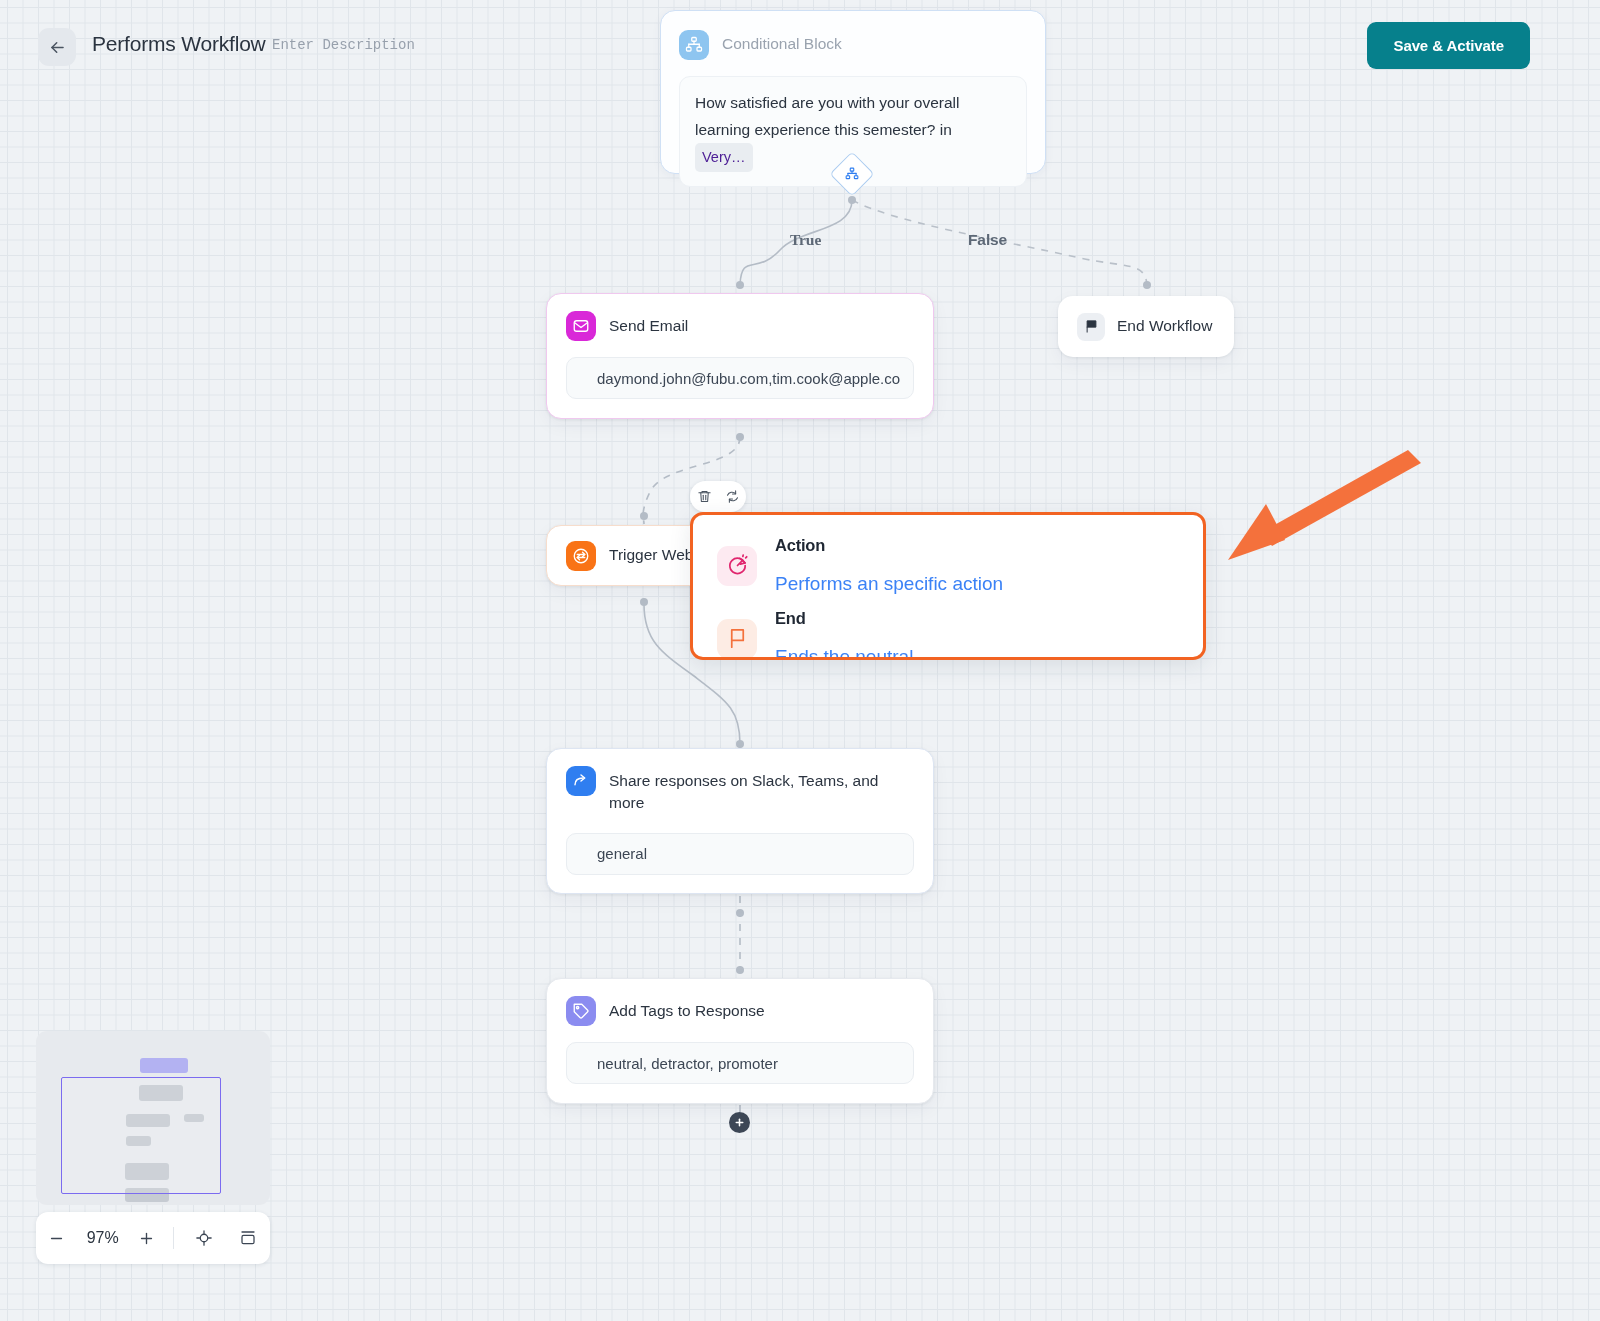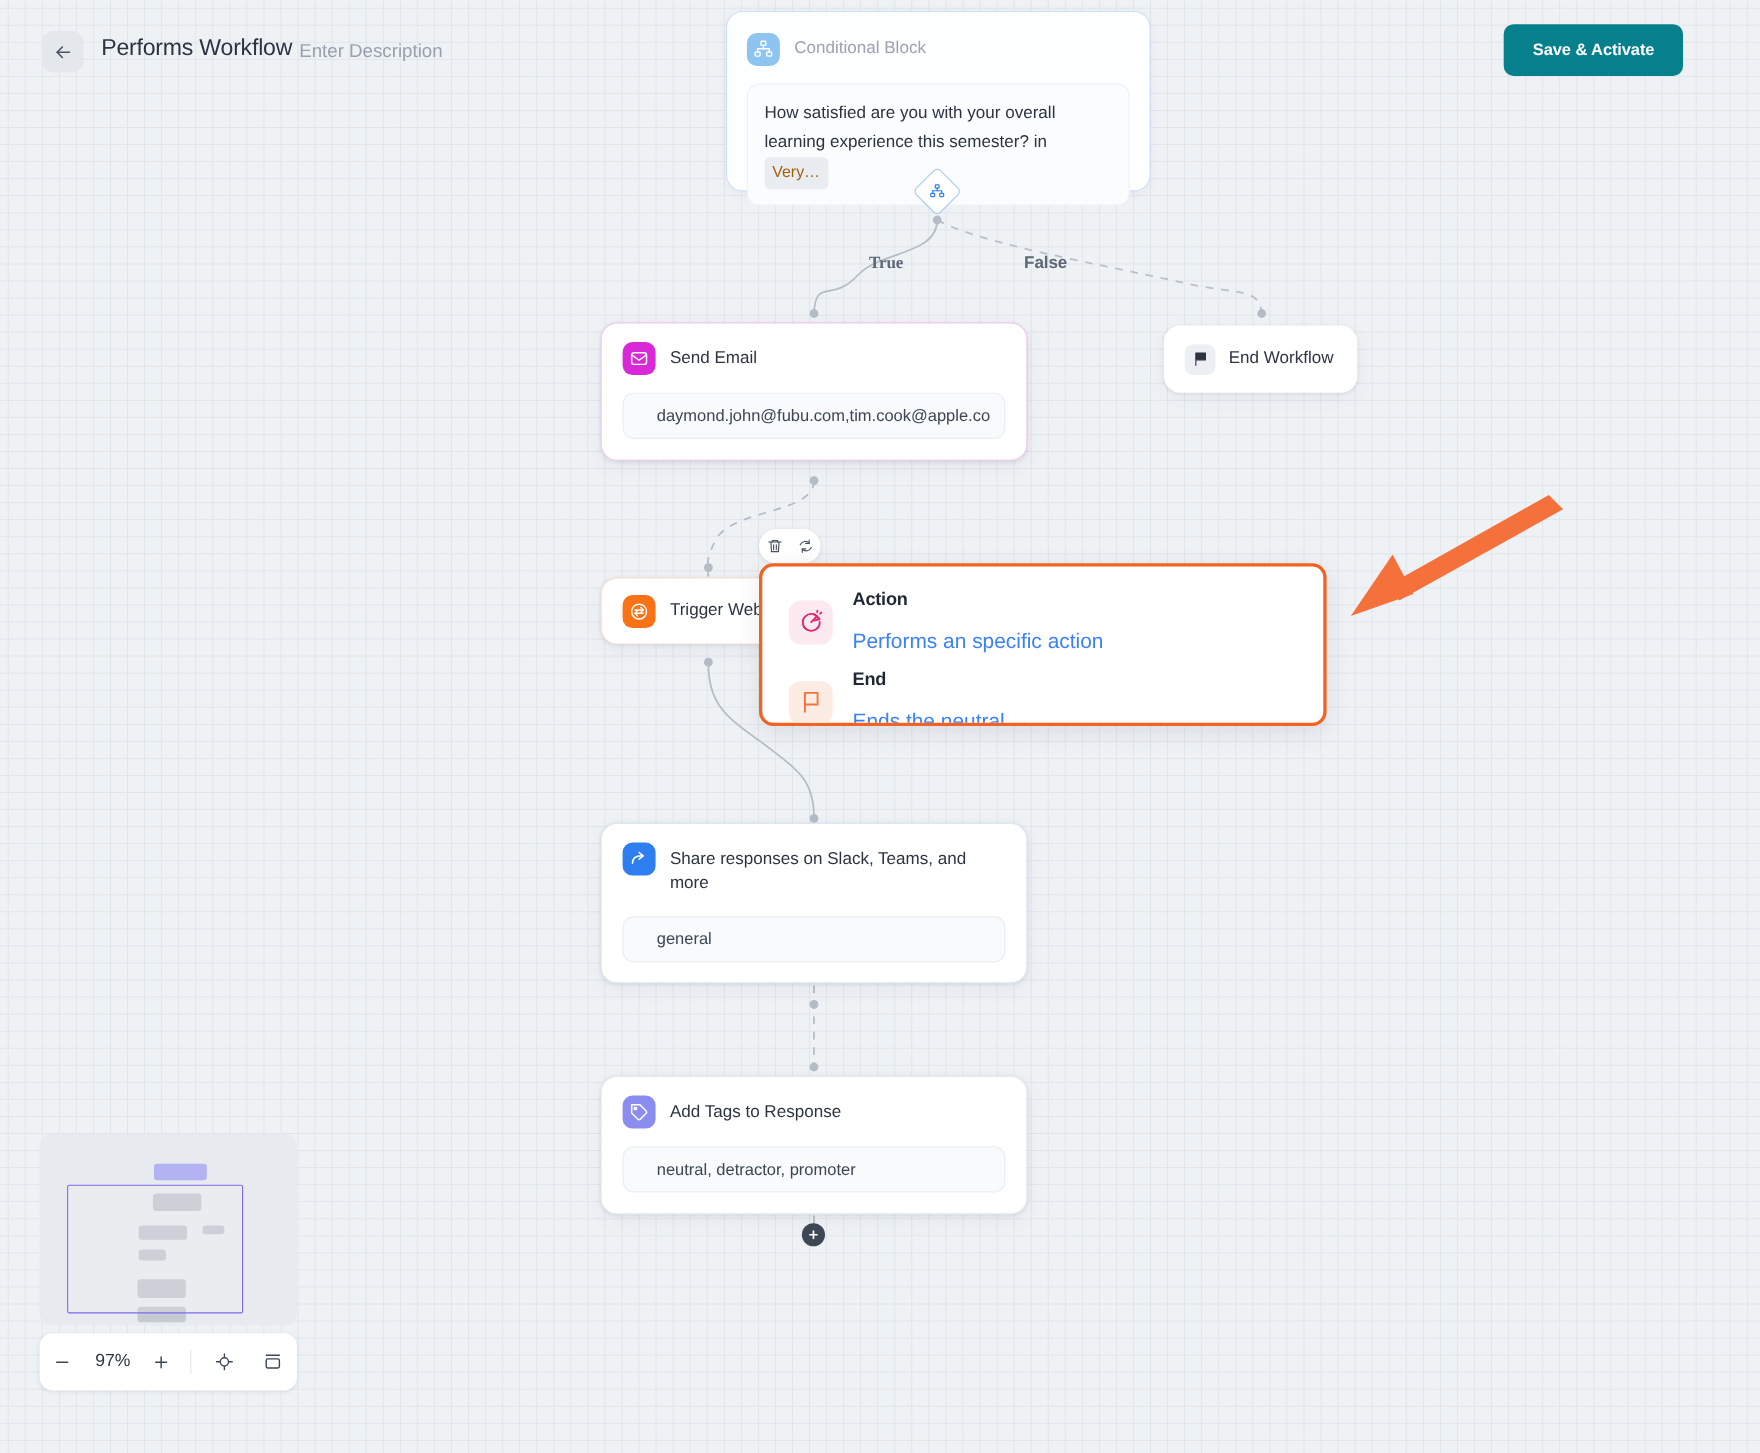--- a/index.html
+++ b/index.html
@@ -34,21 +34,21 @@
     width: 38px; height: 38px; border-radius: 11px;
     background: #e4e8ed; display: flex; align-items: center; justify-content: center;
     cursor: pointer;
   }
   #wf-title {
     position: absolute; left: 92px; top: 32px;
     font-size: 21px; color: #2b3440; letter-spacing: -0.2px;
   }
   #wf-desc {
     position: absolute; left: 272px; top: 37px;
-    font-size: 17px; color: #97a0ac;
+    font-size: 14px; color: #97a0ac; font-family: Liberation Mono, monospace;
   }
   #save-btn {
     position: absolute; right: 70px; top: 22px;
     background: #06808c; color: #fff;
     font-size: 15px; font-weight: bold;
     padding: 15px 26px; border-radius: 9px; border: none;
     cursor: pointer; letter-spacing: -0.1px;
   }
 
   
@@ -77,21 +77,21 @@
   }
   #node-cond .nicon { background: #8ec5f0; }
   #node-cond .ntitle { color: #9aa3af; padding-top: 3px; }
   #cond-body {
     margin-top: 16px; background: #fafcfd; border: 1px solid #edf1f5;
     border-radius: 11px; padding: 13px 15px 14px 15px;
     font-size: 15.5px; color: #2b3440; line-height: 1.72;
   }
   #cond-chip {
     display: inline-block; background: #e9edf1; border-radius: 5px;
-    padding: 2px 7px; font-size: 14.5px; color: #a16207; vertical-align: baseline;
+    padding: 2px 7px; font-size: 14.5px; color: #4c1d95; vertical-align: baseline;
   }
   #cond-handle {
     position: absolute; left: 836px; top: 158px; width: 32px; height: 32px;
     background: #fff; border: 1.4px solid #a9cbf0; border-radius: 5px;
     transform: rotate(45deg); display: flex; align-items: center; justify-content: center;
     z-index: 12;
   }
   #cond-handle > span { transform: rotate(-45deg); display: flex; }
 
   
@@ -129,21 +129,21 @@
     border: 1.2px solid #e6e9ee; padding: 17px 19px;
   }
   #node-tags .nicon { background: #8b8cf0; }
 
   
   .blabel {
     position: absolute; font-size: 15.5px; font-weight: bold;
     color: #5d6876; letter-spacing: -.1px;
   }
   #label-true { left: 790px; top: 231px; font-family: Liberation Serif, serif; }
-  #label-false { left: 931px; top: 231px; }
+  #label-false { left: 968px; top: 231px; }
 
   
   .cdot { position: absolute; width: 8px; height: 8px; border-radius: 50%; background: #b4bcc6; }
 
   
   #add-btn {
     position: absolute; left: 729px; top: 1112px; width: 21px; height: 21px;
     border-radius: 50%; background: #3d4756; display: flex;
     align-items: center; justify-content: center; cursor: pointer; z-index: 15;
   }

